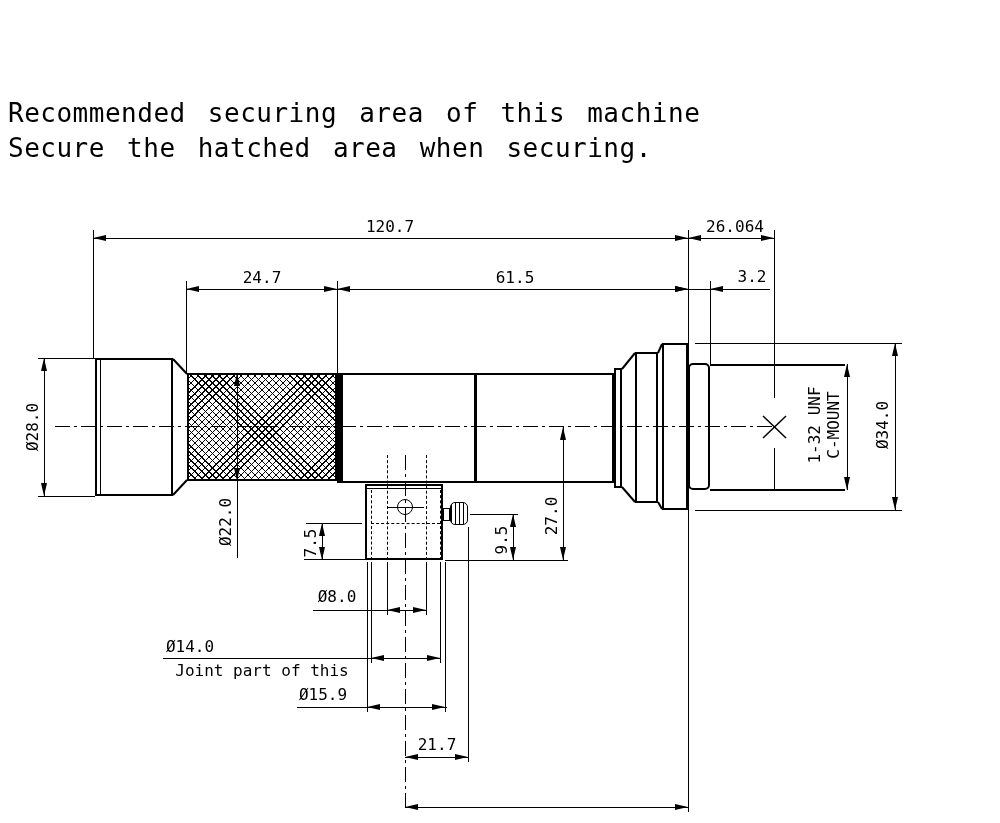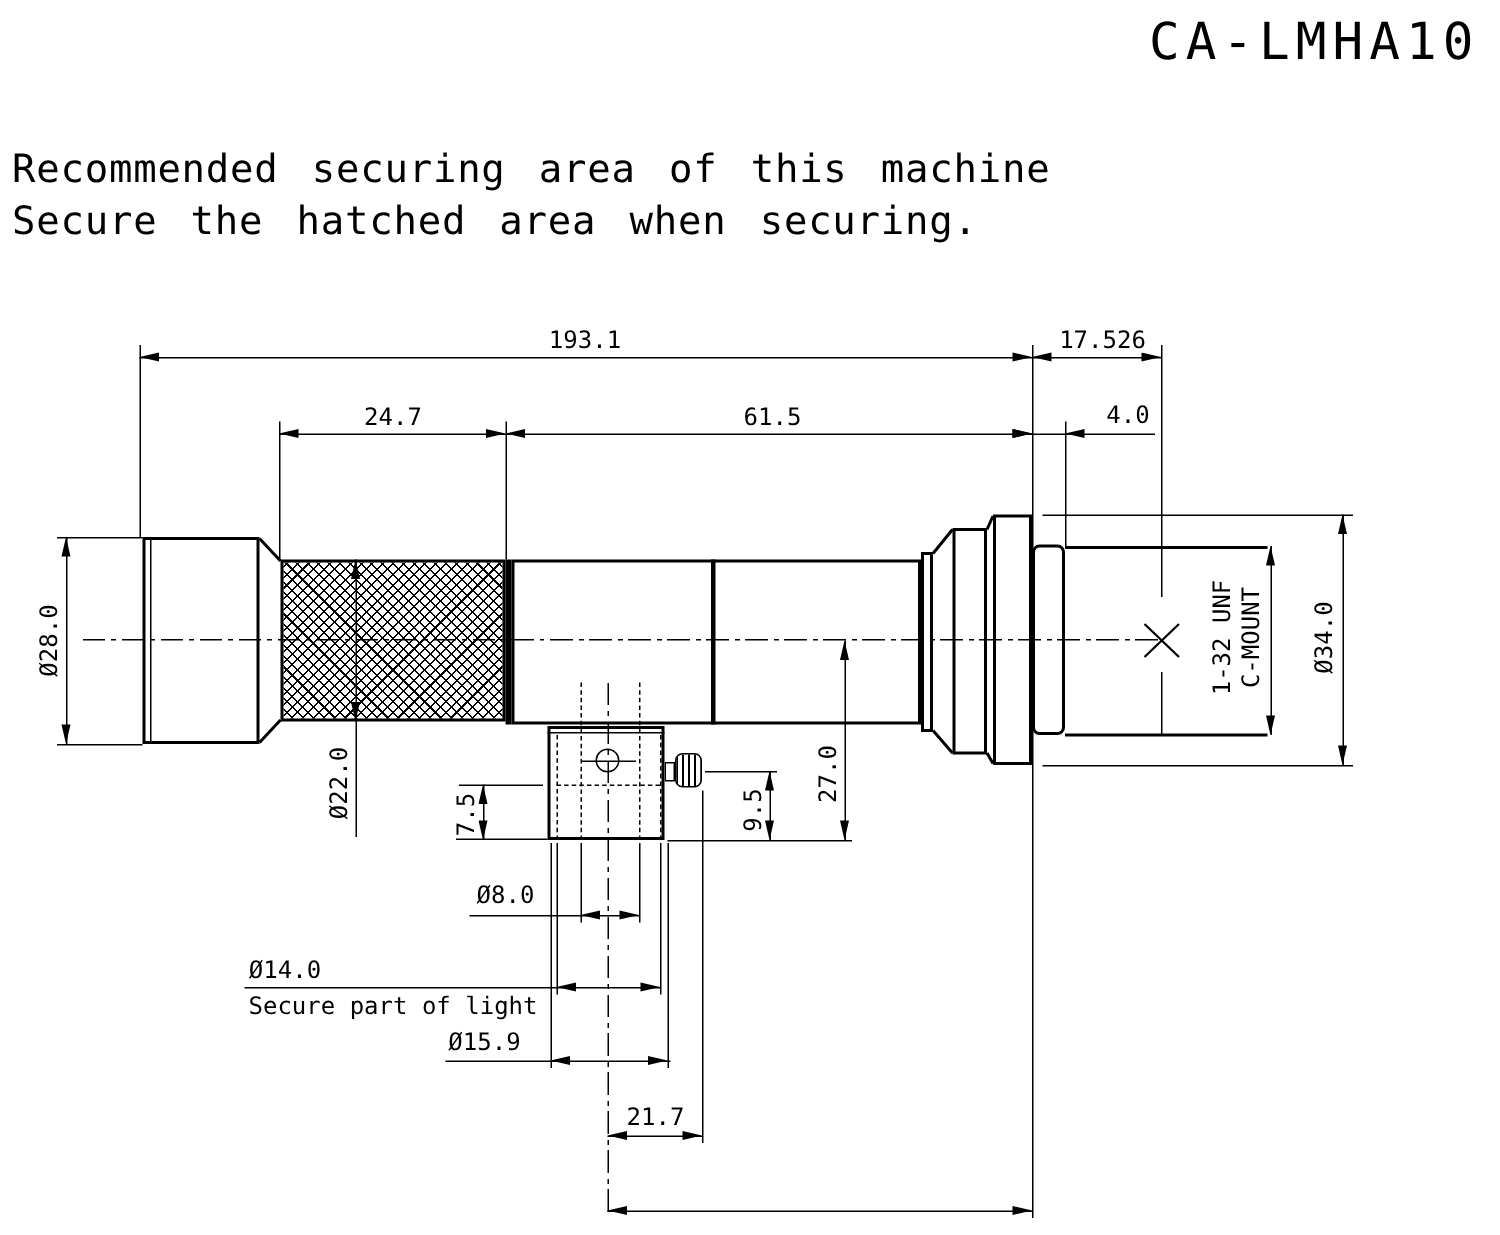--- a/index.html
+++ b/index.html
@@ -31,21 +31,20 @@
   .vtext{transform:translate(-50%,-50%) rotate(-90deg);}
   .title{position:absolute;left:766px;top:8px;font-size:34px;letter-spacing:4px;white-space:nowrap;}
   .note{position:absolute;left:8px;font-size:26px;letter-spacing:.5px;word-spacing:6px;white-space:nowrap;}
   svg.overlay{position:absolute;left:0;top:0;pointer-events:none;}
 </style>
 </head>
 <body>
 
 <div id="stage">
 
-  <div class="title">CA-LMHA10</div>
   <div class="note" style="top:98px;">Recommended securing area of this machine</div>
   <div class="note" style="top:133px;">Secure the hatched area when securing.</div>
 
   <div class="box" style="left:95px;top:358px;width:78px;height:138px;"></div>
   <div class="vl" style="left:100px;top:358px;height:138px;"></div>
   <div class="box hatch" style="left:187px;top:373px;width:150px;height:108px;"></div>
   <div class="box" style="left:341px;top:373px;width:273px;height:110px;"></div>
   <div class="vl" style="left:337px;top:373px;height:110px;width:4px;"></div>
   <div class="vl" style="left:474px;top:373px;height:110px;width:3px;"></div>
   <div class="box" style="left:614px;top:368px;width:8px;height:120px;"></div>
@@ -153,32 +152,32 @@
         <path d="M622,487 L635,502"></path>
       <path d="M658,353 L662,344"></path>
         <path d="M658,502 L662,509"></path>
     </g>
     <g stroke="#000" stroke-width="1.5" fill="none">
       <path d="M763,416 L786,438"></path>
         <path d="M763,438 L786,416"></path>
     </g>
   </svg>
 
-  <div class="dimtext" style="left:390px;top:227px;">193.1</div>
-  <div class="dimtext" style="left:735px;top:227px;">17.526</div>
+  <div class="dimtext" style="left:390px;top:227px;">120.7</div>
+  <div class="dimtext" style="left:735px;top:227px;">26.064</div>
   <div class="dimtext" style="left:262px;top:278px;">24.7</div>
   <div class="dimtext" style="left:515px;top:278px;">61.5</div>
-  <div class="dimtext" style="left:752px;top:277px;">4.0</div>
+  <div class="dimtext" style="left:752px;top:277px;">3.2</div>
   <div class="dimtext vtext" style="left:33px;top:427px;">Ø28.0</div>
   <div class="dimtext vtext" style="left:226px;top:522px;">Ø22.0</div>
   <div class="dimtext vtext" style="left:552px;top:516px;">27.0</div>
   <div class="dimtext vtext" style="left:502px;top:540px;">9.5</div>
   <div class="dimtext vtext" style="left:311px;top:543px;">7.5</div>
   <div class="dimtext" style="left:337px;top:597px;">Ø8.0</div>
   <div class="dimtext" style="left:190px;top:647px;">Ø14.0</div>
-  <div class="dimtext" style="left:262px;top:671px;">Secure part of light</div>
+  <div class="dimtext" style="left:262px;top:671px;">Joint part of this</div>
   <div class="dimtext" style="left:323px;top:695px;">Ø15.9</div>
   <div class="dimtext" style="left:437px;top:745px;">21.7</div>
   <div class="dimtext" style="left:547px;top:830px;">57.7</div>
   <div class="dimtext vtext" style="left:883px;top:425px;">Ø34.0</div>
   <div class="dimtext vtext" style="left:815px;top:425px;">1-32 UNF</div>
   <div class="dimtext vtext" style="left:834px;top:425px;">C-MOUNT</div>
 </div>
 
 </body></html>

